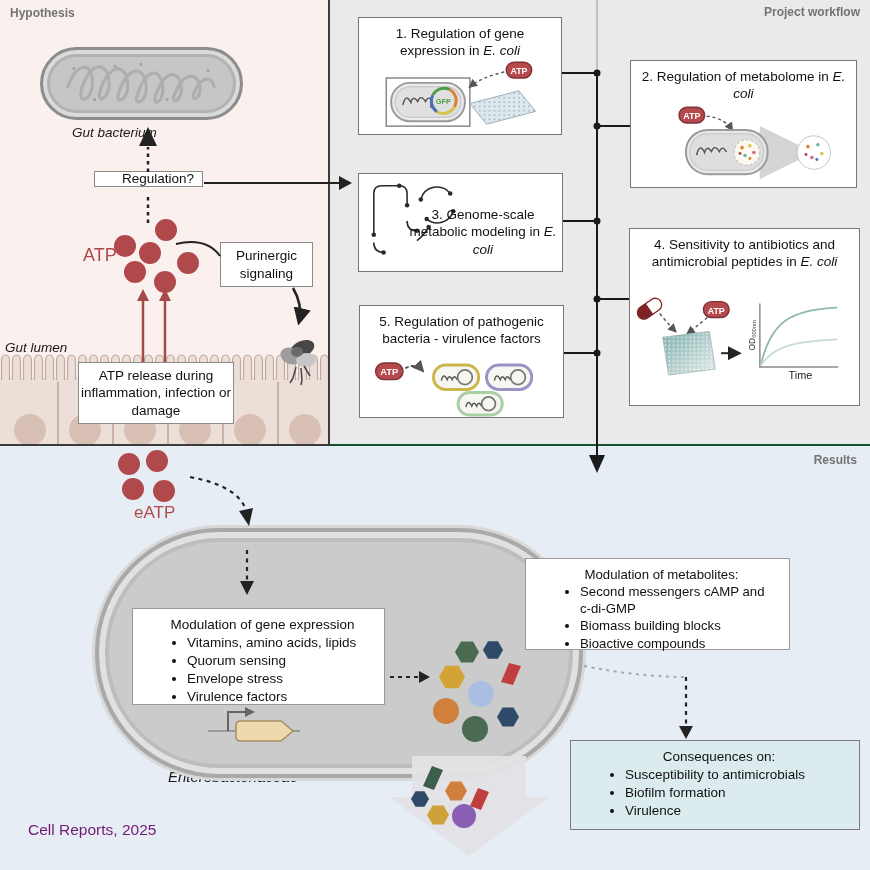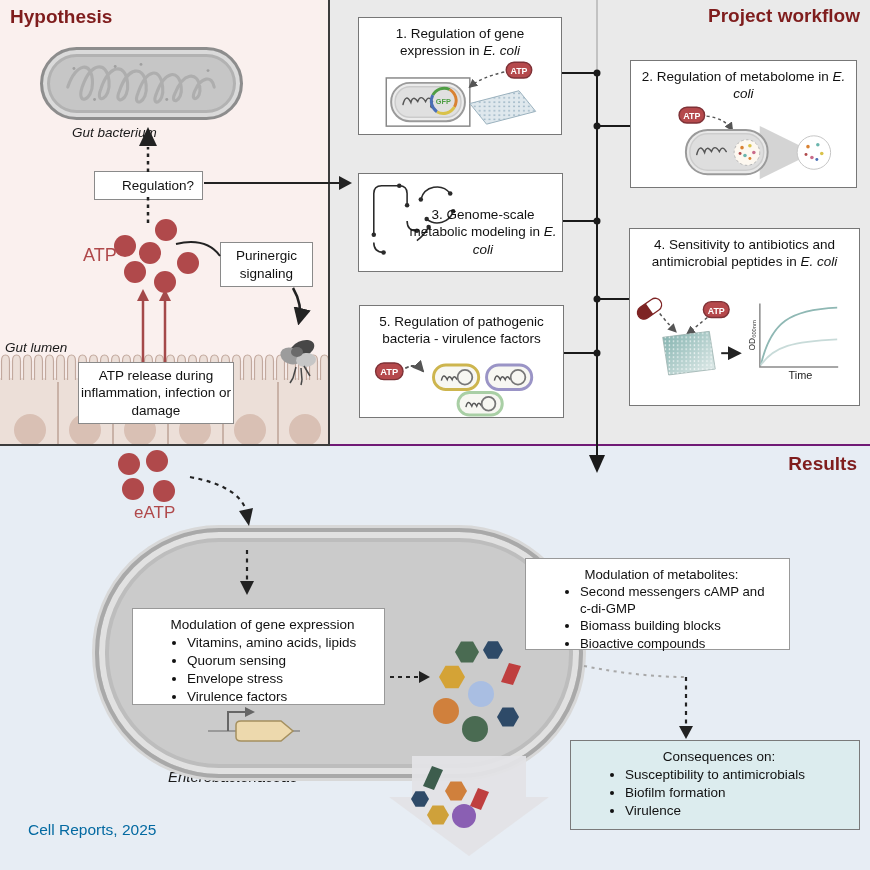--- a/index.html
+++ b/index.html
@@ -2,23 +2,23 @@
 <html><head>
 <meta charset="utf-8">
 <style>
   html,body{margin:0;padding:0;background:#fff;}
   #app{position:relative;width:870px;height:870px;overflow:hidden;
        font-family:"Liberation Sans",sans-serif;color:#111;background:#e7edf4;}
   .sec{position:absolute;box-sizing:border-box;}
   .sec-hypothesis{left:0;top:0;width:330px;height:446px;background:#faf0ee;
        border-right:2px solid #3c3c3c;border-bottom:2px solid #3c3c3c;}
   .sec-workflow{left:330px;top:0;width:540px;height:446px;background:#eaeaea;
-       border-bottom:2px solid #701a75;}
+       border-bottom:2px solid #14532d;}
   .sec-results{left:0;top:446px;width:870px;height:424px;background:#e7edf4;}
-  .sec-title{position:absolute;font-size:19px;font-weight:bold;color:#7f1d1d;}
+  .sec-title{position:absolute;font-size:12px;font-weight:bold;color:#737373;}
   .lbl{position:absolute;font-size:13.5px;color:#1a1a1a;}
   .italic{font-style:italic;}
   .wbox{position:absolute;background:#fff;border:1.5px solid #8a8a8a;box-sizing:border-box;
         display:flex;align-items:center;justify-content:center;text-align:center;
         font-size:13.5px;line-height:1.28;color:#111;z-index:4;}
   .atp-word{position:absolute;font-size:18px;color:#b0494b;z-index:4;}
   .capsule{position:absolute;border-radius:40px;background:#c6c6c6;border:3px solid #8d8d8d;
         box-shadow:inset 0 0 0 4px #dadada, inset 0 0 0 7px #b2b2b2;z-index:1;}
   .wfbox{position:absolute;background:#fff;border:1.5px solid #777;box-sizing:border-box;z-index:3;}
   .icon-svg{position:absolute;left:0;top:0;width:100%;height:100%;pointer-events:none;}
@@ -29,21 +29,21 @@
         border-radius:124px;background:#cbcbcb;border:4px solid #a9a9a9;
         box-shadow:inset 0 0 0 6px #e1e1e1, inset 0 0 0 10px #bdbdbd, 0 0 0 3px #d8d8d8;z-index:1;}
   .rbox{position:absolute;background:#fff;border:1.5px solid #999;box-sizing:border-box;
         font-size:13.5px;color:#111;z-index:3;}
   .rbox .t{margin:8px 8px 0 16px;text-align:center;}
   .rbox ul{margin:2px 0 0;padding-left:38px;}
   .rbox li{margin:1px 16px;line-height:1.26;}
   #consequences-box{background:#dcecee;border-color:#7a7a7a;}
   #metabolites-box{font-size:13.2px;}
   #overlay{position:absolute;left:0;top:0;width:870px;height:870px;z-index:10;pointer-events:none;}
-  .credit{position:absolute;font-size:15.5px;color:#0369a1;}
+  .credit{position:absolute;font-size:15.5px;color:#701a75;}
 </style>
 </head>
 <body>
 
 <div id="app">
 
   <svg width="0" height="0" style="position:absolute" aria-hidden="true">
     <defs>
       <marker id="ah-black" viewBox="0 0 10 10" refX="8" refY="5" markerWidth="7" markerHeight="7" orient="auto-start-reverse">
         <path d="M0,0 L10,5 L0,10 z" fill="#222"></path>
@@ -76,21 +76,21 @@
         <circle cx="30" cy="16" r="1.4" fill="#a0a0a0"></circle>
           <circle cx="70" cy="14" r="1.4" fill="#a0a0a0"></circle>
         <circle cx="120" cy="46" r="1.4" fill="#a0a0a0"></circle>
           <circle cx="160" cy="18" r="1.4" fill="#a0a0a0"></circle>
         <circle cx="95" cy="12" r="1.4" fill="#a0a0a0"></circle>
           <circle cx="50" cy="46" r="1.4" fill="#a0a0a0"></circle>
       </svg>
     </div>
     <div class="lbl italic" style="left:37px;top:125px;margin-left:35px;">Gut bacterium</div>
 
-    <div class="wbox" style="left:94px;top:171px;width:109px;height:29px;padding-left:19px;">
+    <div class="wbox" style="left:94px;top:171px;width:109px;height:16px;padding-left:19px;">
       <span>Regulation?</span>
     </div>
 
     <div class="atp-word" style="left:83px;top:245px;">ATP</div>
 
     <div class="wbox" style="left:220px;top:242px;width:93px;height:45px;">
       <span>Purinergic signaling</span>
     </div>
 
     <div class="lbl italic" style="left:5px;top:340px;">Gut lumen</div>

